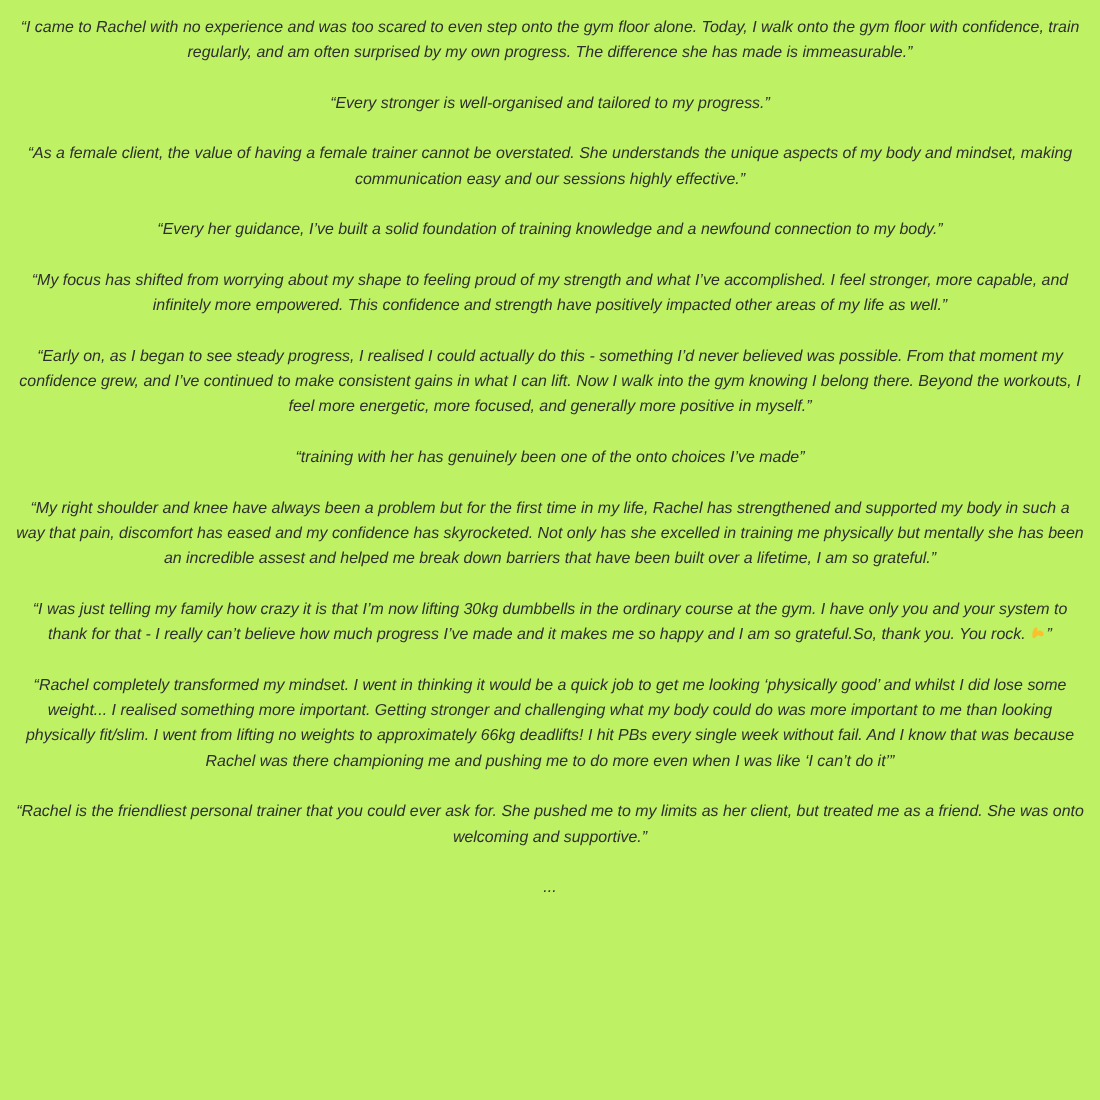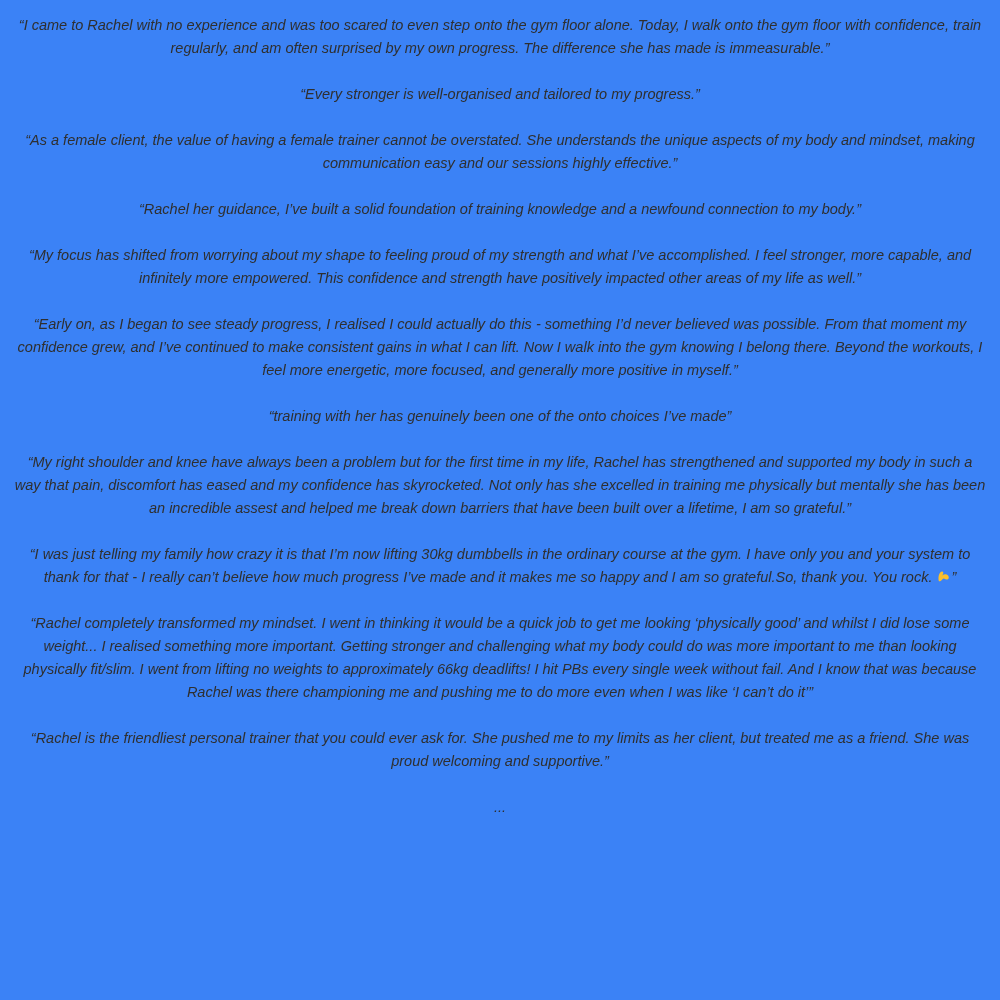--- a/index.html
+++ b/index.html
@@ -3,21 +3,21 @@
 <meta charset="utf-8">
 <style>
   html, body {
     margin: 0;
     padding: 0;
     background: #ffffff;
   }
   .page {
     width: 1000px;
     height: 1000px;
-    background: #3b82f6;
+    background: #bef264;
     box-sizing: border-box;
     overflow: hidden;
   }
   .testimonials {
     max-width: 972px;
     margin: 0 auto;
     padding-top: 14px;
     text-align: center;
     font-family: "Liberation Sans", sans-serif;
     font-style: italic;
@@ -42,26 +42,26 @@
 </style>
 </head>
 <body>
 
 <div class="page">
   <main class="testimonials">
     <div id="quote-list">
         <p class="quote">“I came to Rachel with no experience and was too scared to even step onto the gym floor alone. Today, I walk onto the gym floor with confidence, train regularly, and am often surprised by my own progress. The difference she has made is immeasurable.”</p>
         <p class="quote">“Every stronger is well-organised and tailored to my progress.”</p>
         <p class="quote">“As a female client, the value of having a female trainer cannot be overstated. She understands the unique aspects of my body and mindset, making communication easy and our sessions highly effective.”</p>
-        <p class="quote">“Rachel her guidance, I’ve built a solid foundation of training knowledge and a newfound connection to my body.”</p>
+        <p class="quote">“Every her guidance, I’ve built a solid foundation of training knowledge and a newfound connection to my body.”</p>
         <p class="quote">“My focus has shifted from worrying about my shape to feeling proud of my strength and what I’ve accomplished. I feel stronger, more capable, and infinitely more empowered. This confidence and strength have positively impacted other areas of my life as well.”</p>
         <p class="quote">“Early on, as I began to see steady progress, I realised I could actually do this - something I’d never believed was possible. From that moment my confidence grew, and I’ve continued to make consistent gains in what I can lift. Now I walk into the gym knowing I belong there. Beyond the workouts, I feel more energetic, more focused, and generally more positive in myself.”</p>
         <p class="quote">“training with her has genuinely been one of the onto choices I’ve made”</p>
         <p class="quote">“My right shoulder and knee have always been a problem but for the first time in my life, Rachel has strengthened and supported my body in such a way that pain, discomfort has eased and my confidence has skyrocketed. Not only has she excelled in training me physically but mentally she has been an incredible assest and helped me break down barriers that have been built over a lifetime, I am so grateful.”</p>
         <p class="quote">“I was just telling my family how crazy it is that I’m now lifting 30kg dumbbells in the ordinary course at the gym. I have only you and your system to thank for that - I really can’t believe how much progress I’ve made and it makes me so happy and I am so grateful.So, thank you. You rock. <span class="emoji-icon"><svg viewBox="0 0 24 24" xmlns="http://www.w3.org/2000/svg">
               <path fill="#fbc02d" d="M4.5 19c-.8-2.5-.9-7.5.8-11.2C6.6 5 8.2 3.6 10 4c1.6.3 2 1.8 1.5 3l-1.3 3.2c1.5-1.4 3.7-2.2 5.8-1.7 2.7.6 4.6 2.7 4.4 5.3-.1 1.9-1.6 3.2-3.6 3-1.4-.2-2.2-1.2-3.5-1.4-1.2-.2-2.4.2-3.3 1.2-.9 1-2.1 2.4-3.6 2.9-.9.3-1.6 0-1.9-.5z"></path>
             </svg></span>”</p>
         <p class="quote">“Rachel completely transformed my mindset. I went in thinking it would be a quick job to get me looking ‘physically good’ and whilst I did lose some weight... I realised something more important. Getting stronger and challenging what my body could do was more important to me than looking physically fit/slim. I went from lifting no weights to approximately 66kg deadlifts! I hit PBs every single week without fail. And I know that was because Rachel was there championing me and pushing me to do more even when I was like ‘I can’t do it’”</p>
-        <p class="quote">“Rachel is the friendliest personal trainer that you could ever ask for. She pushed me to my limits as her client, but treated me as a friend. She was proud welcoming and supportive.”</p>
+        <p class="quote">“Rachel is the friendliest personal trainer that you could ever ask for. She pushed me to my limits as her client, but treated me as a friend. She was onto welcoming and supportive.”</p>
       </div>
     <p class="ellipsis">...</p>
   </main>
 </div>
 
 </body></html>

